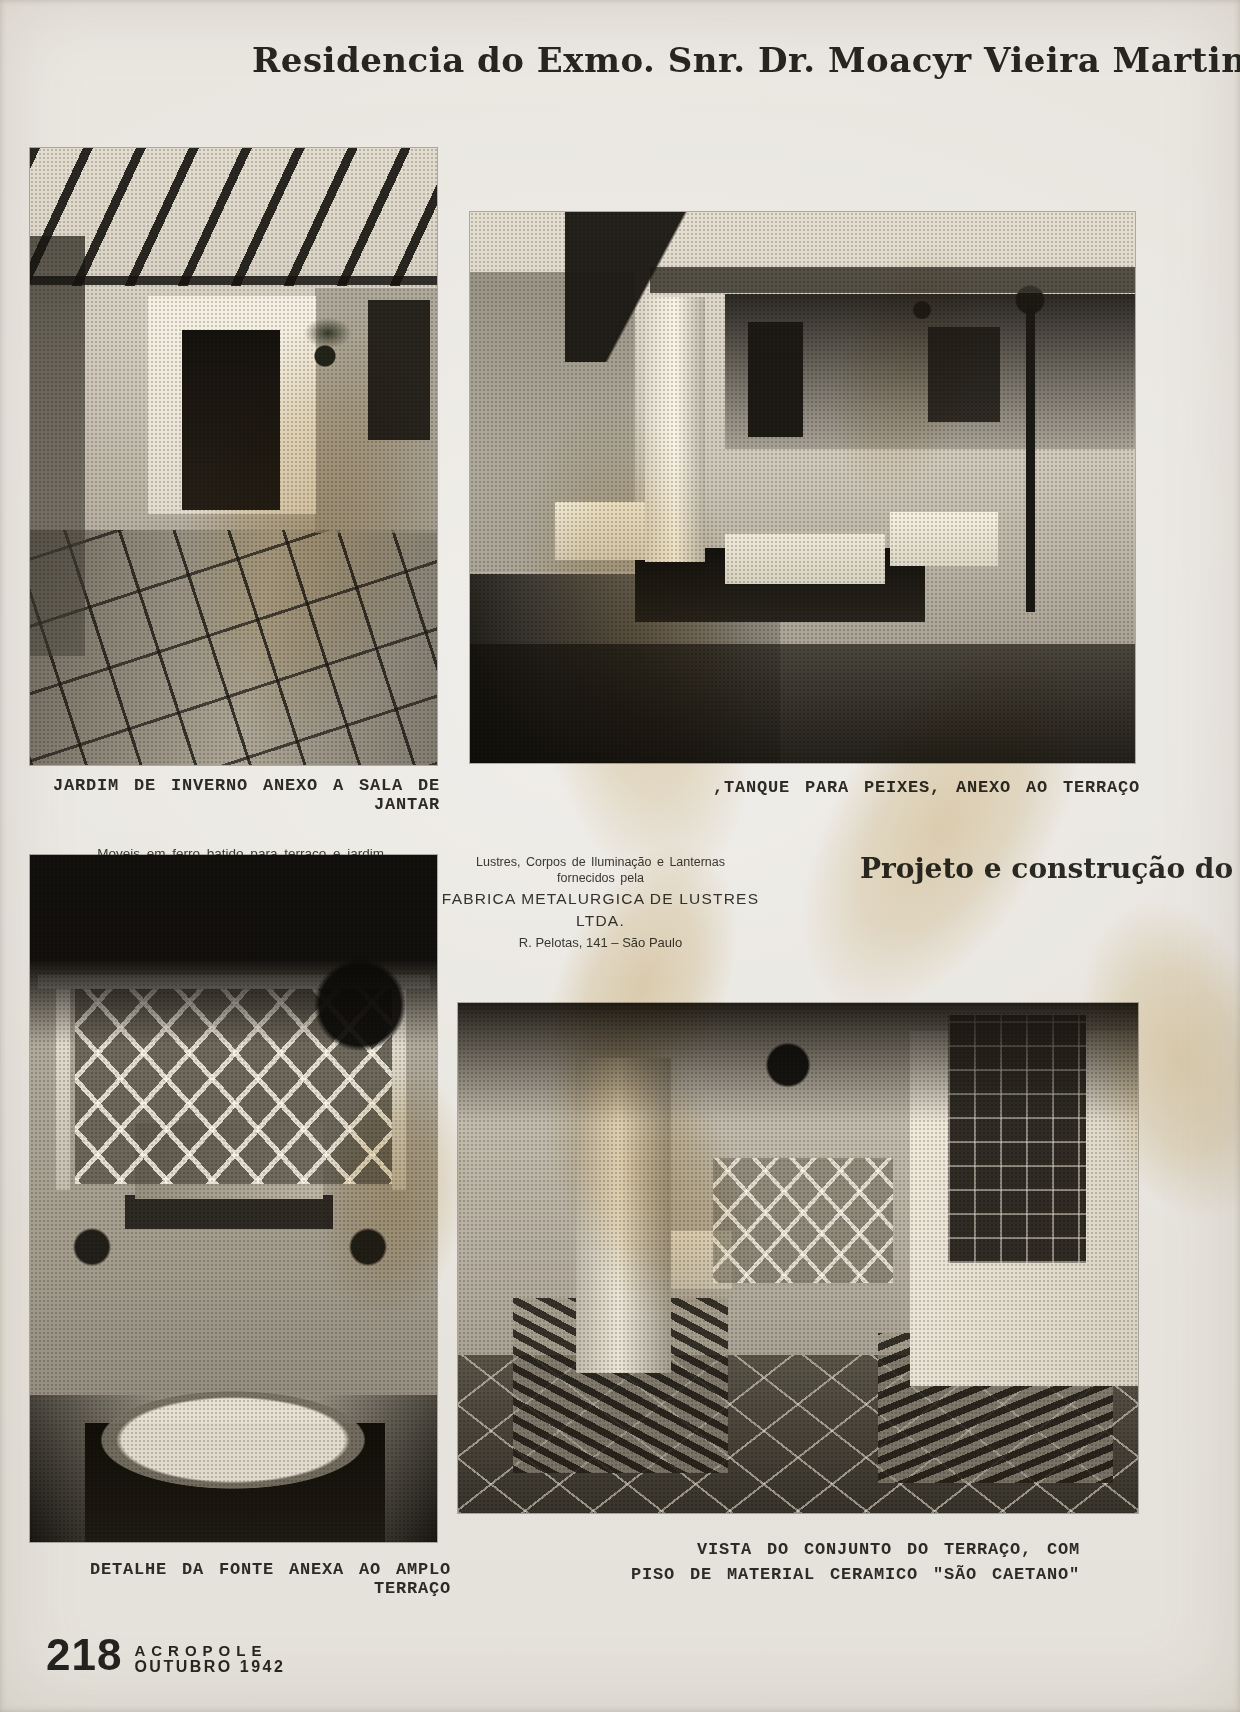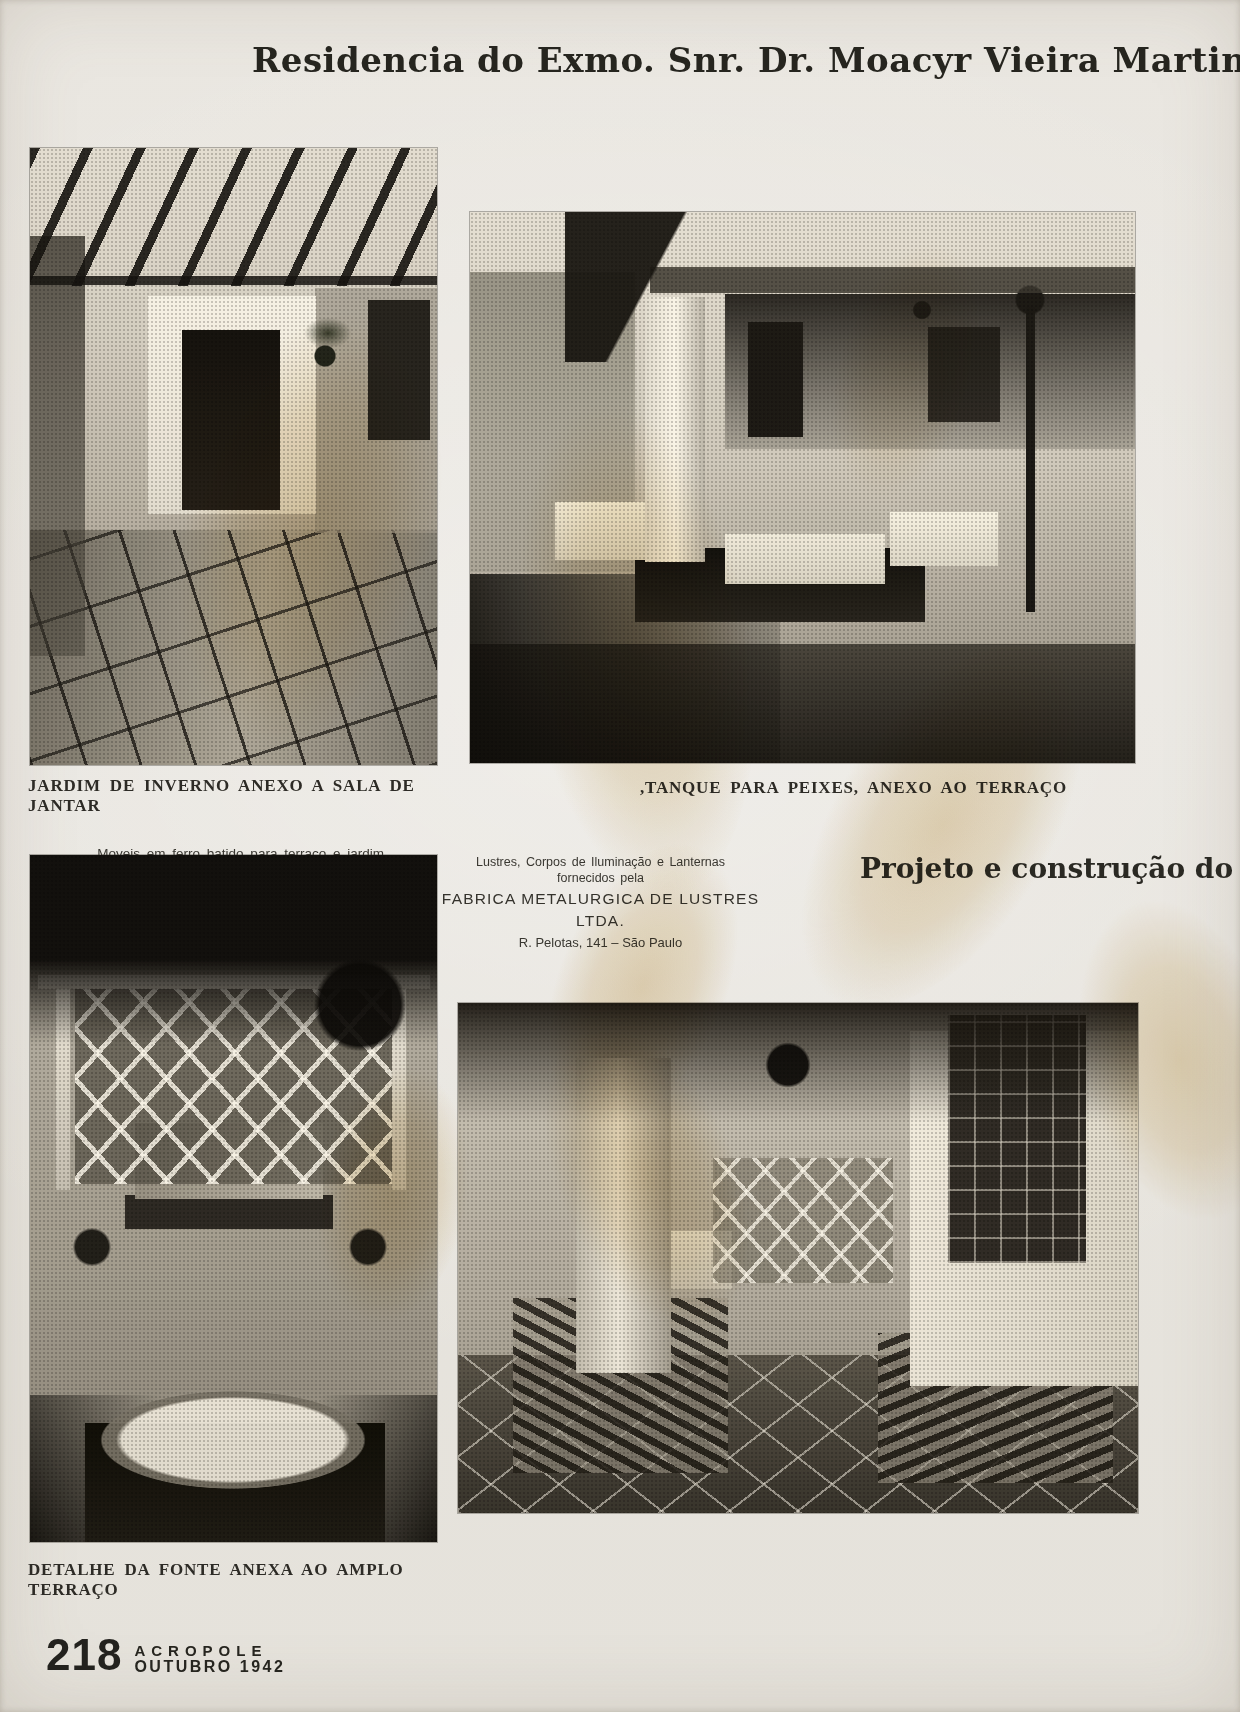--- a/index.html
+++ b/index.html
@@ -13,27 +13,27 @@
     font-family:"Liberation Sans",sans-serif;color:#2b2a25;
   }
 
   
   .title{
     position:absolute;left:252px;top:40px;margin:0;
     font-family:"DejaVu Serif",serif;font-weight:600;font-size:34px;
     letter-spacing:0.5px;color:#26251f;white-space:nowrap;
   }
   .caption{
-    position:absolute;font-family:Liberation Serif, serif;font-weight:700;
+    position:absolute;font-family:Liberation Mono, monospace;font-weight:700;
     font-size:17px;letter-spacing:0.8px;word-spacing:4px;color:#2d2b26;
-    text-align:left;
+    text-align:right;
   }
   .cap1{left:28px;top:776px;width:412px;}
   .cap2{left:640px;top:778px;width:500px;}
-  .cap3{left:28px;top:1560px;width:415px;}
+  .cap3{left:36px;top:1560px;width:415px;}
   .cap4{left:520px;top:1537px;width:560px;line-height:25px;}
 
   .ad{position:absolute;text-align:center;color:#393731;}
   .ad p{margin:0;}
   .ad1{left:55px;top:836px;width:375px;}
   .ad1 .ln{font-size:13.5px;line-height:20px;word-spacing:3px;margin-top:8px;}
   .ad1 .nm{font-size:17px;letter-spacing:2.5px;line-height:26px;margin-top:2px;color:#34322c;}
   .ad1 .ad-addr{font-size:14px;line-height:22px;word-spacing:2px;}
   .ad2{left:428px;top:854px;width:345px;}
   .ad2 .ln{font-size:12.5px;line-height:16px;word-spacing:2px;}
@@ -182,20 +182,24 @@
     <p class="nm">FABRICA METALURGICA DE LUSTRES LTDA.</p>
     <p class="ad-addr">R. Pelotas, 141 – São Paulo</p>
   </div>
 
   <div class="projeto">Projeto e construção do</div>
 
   <div class="photo photo3"></div>
   <div class="photo photo4"></div>
 
   <div class="caption cap3">DETALHE DA FONTE ANEXA AO AMPLO TERRAÇO</div>
+  <div class="caption cap4">
+    <div>VISTA DO CONJUNTO DO TERRAÇO, COM</div>
+    <div>PISO DE MATERIAL CERAMICO "SÃO CAETANO"</div>
+  </div>
 
   <div class="footer">
     <span class="pageno">218</span>
     <span class="mag">
       <span class="magname">ACROPOLE</span>
       <span class="magissue">OUTUBRO 1942</span>
     </span>
   </div>
 
   <div class="stain s1"></div>

